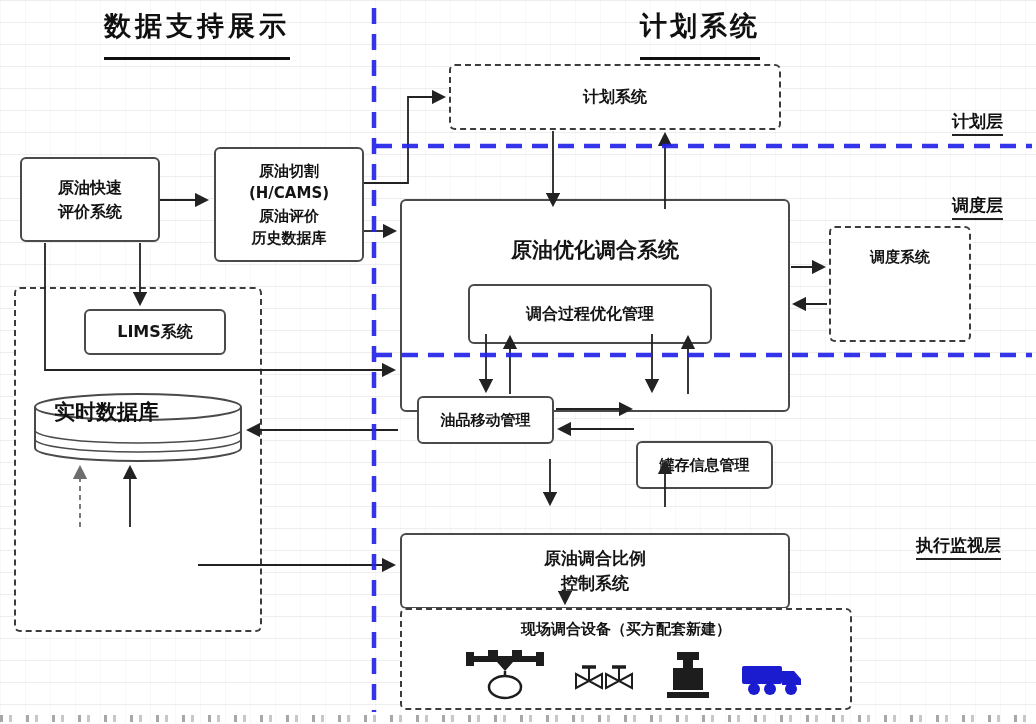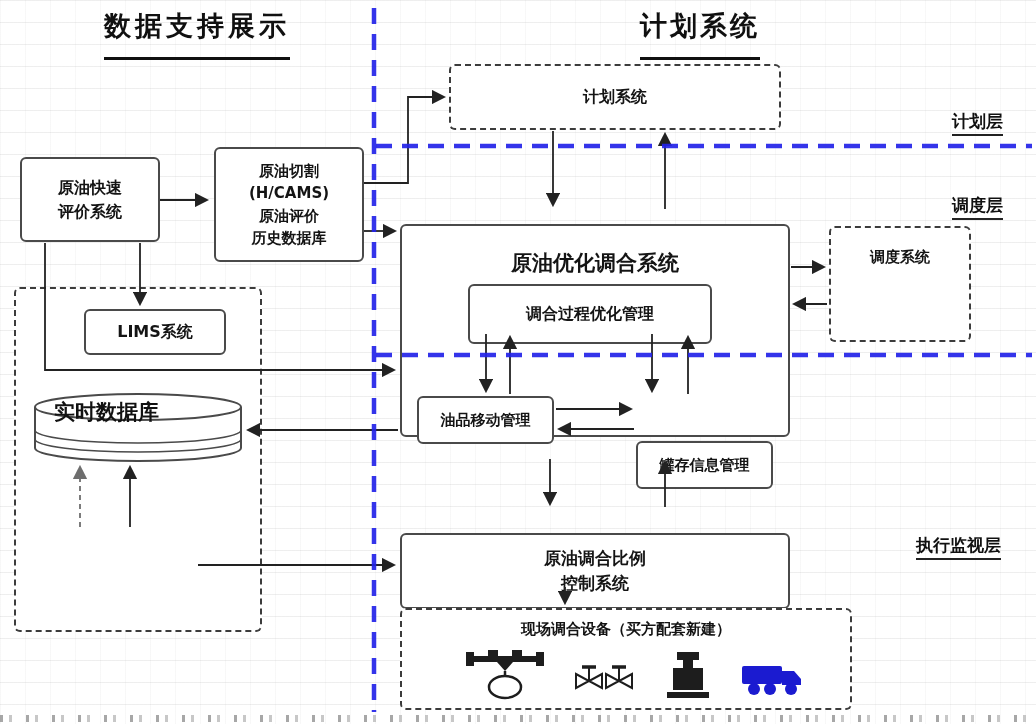--- a/index.html
+++ b/index.html
@@ -71,21 +71,21 @@
     <div>LIMS系统</div>
   </div>
 
   <div class="db-label" style="left:54px; top:398px;">实时数据库</div>
 
 
   <div class="box dashed fs16" style="left:449px; top:64px; width:332px; height:66px;">
     <div>计划系统</div>
   </div>
 
-  <div class="box top-align" style="left:400px; top:224px; width:390px; height:213px; padding-top:22px;">
+  <div class="box top-align" style="left:400px; top:199px; width:390px; height:213px; padding-top:34px;">
     <div class="fs21">原油优化调合系统</div>
   </div>
 
   <div class="box fs16" style="left:468px; top:284px; width:244px; height:60px;">
     <div>调合过程优化管理</div>
   </div>
 
   <div class="box fs15" style="left:417px; top:396px; width:137px; height:48px;">
     <div>油品移动管理</div>
   </div>

